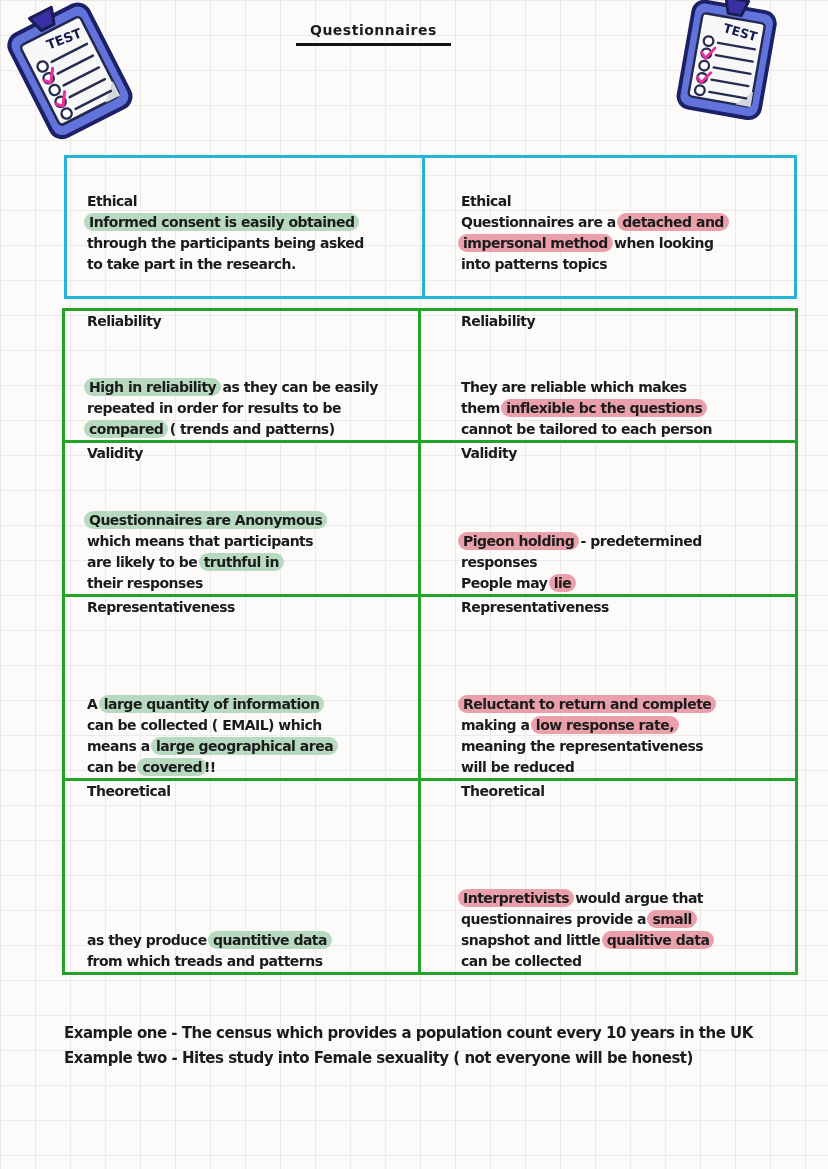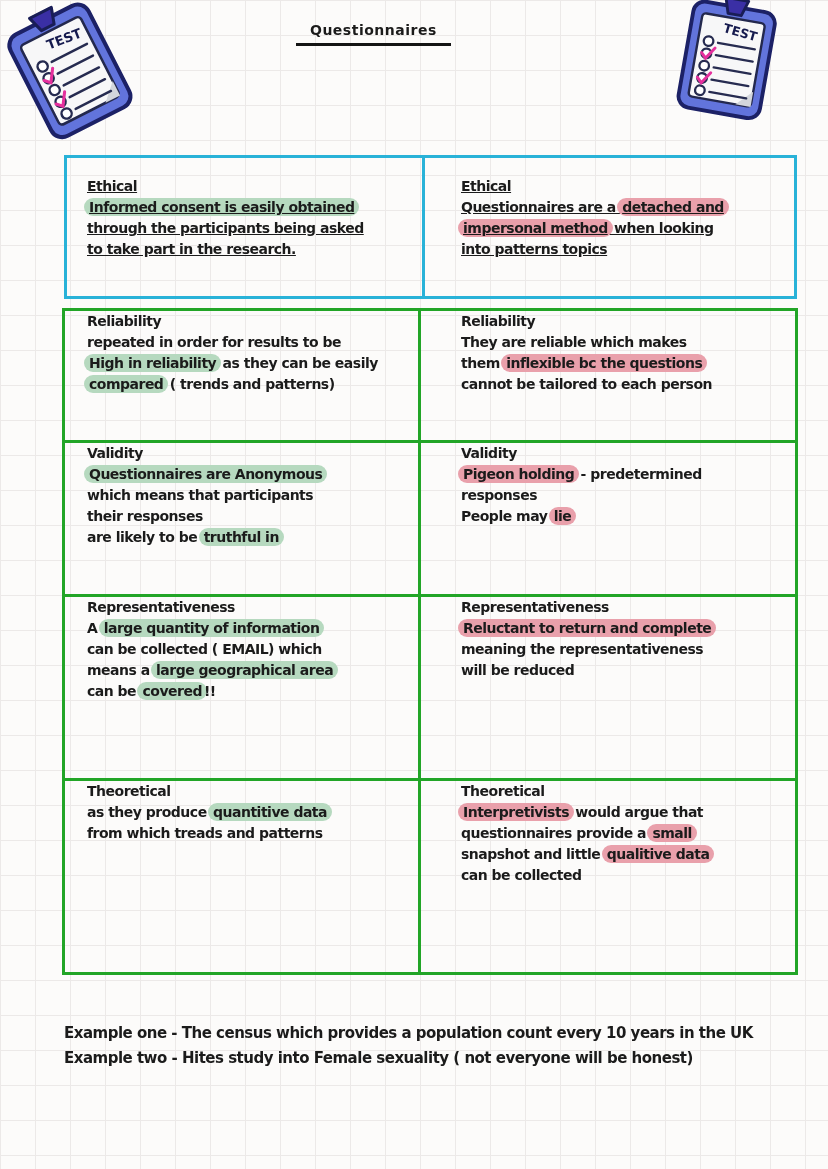--- a/index.html
+++ b/index.html
@@ -31,32 +31,32 @@
   .clipboard-right { left: 679px; top: -4px; width: 96px;  height: 124px; transform: rotate(10deg); }
   .clipboard text { font-family: "DejaVu Sans", sans-serif; }
 
   
   .cell { box-sizing: border-box; display: flex; flex-direction: column; }
   .ethical-box {
     position: absolute; left: 64px; top: 155px; width: 727px; height: 138px;
     border: 3px solid #29b2d8;
     display: grid; grid-template-columns: 358px 1fr;
   }
-  .ethical-box .cell { justify-content: flex-start; padding-top: 18px; text-decoration: underline; }
+  .ethical-box .cell { justify-content: center; padding-top: 12px; }
   .ethical-box .cell-left  { border-right: 3px solid #29b2d8; padding-left: 20px; }
   .ethical-box .cell-right { padding-left: 36px; }
 
   .main-table {
     position: absolute; left: 62px; top: 308px; width: 730px; height: 661px;
     border: 3px solid #22a527;
     display: grid; grid-template-rows: 132px 154px 184px 1fr;
   }
   .trow { display: grid; grid-template-columns: 356px 1fr; box-sizing: border-box; }
   .trow:not(:last-child) { border-bottom: 3px solid #22a527; }
-  .trow .cell { justify-content: flex-start; }
+  .trow .cell { justify-content: space-between; }
   .trow .cell-left  { border-right: 3px solid #22a527; padding-left: 22px; }
   .trow .cell-right { padding-left: 40px; }
 
   .heading, .line {
     font-size: 14px; font-weight: bold; letter-spacing: -0.5px;
     line-height: 21px; height: 21px; white-space: nowrap;
   }
   .hl { padding: 1px 5px; margin: 0 -3px; border-radius: 9px; }
   .hl-green { background: #b6d9bf; }
   .hl-pink  { background: #e9a0ab; }
@@ -142,42 +142,42 @@
           <div class="line"><span>into patterns topics</span></div>
         </div>
     </div>
   </div>
 
   <div class="main-table">
     <div class="trow">
       <div class="cell cell-left">
         <div class="heading">Reliability</div>
         <div class="body">
+            <div class="line"><span class="hl hl-green">High in reliability</span><span> as they can be easily</span></div>
             <div class="line"><span>repeated in order for results to be</span></div>
-            <div class="line"><span class="hl hl-green">High in reliability</span><span> as they can be easily</span></div>
             <div class="line"><span class="hl hl-green">compared</span><span> ( trends and patterns)</span></div>
           </div>
       </div>
       <div class="cell cell-right">
         <div class="heading">Reliability</div>
         <div class="body">
             <div class="line"><span>They are reliable which makes</span></div>
             <div class="line"><span>them </span><span class="hl hl-pink">inflexible bc the questions</span></div>
             <div class="line"><span>cannot be tailored to each person</span></div>
           </div>
       </div>
     </div>
     <div class="trow">
       <div class="cell cell-left">
         <div class="heading">Validity</div>
         <div class="body">
             <div class="line"><span class="hl hl-green">Questionnaires are Anonymous</span></div>
             <div class="line"><span>which means that participants</span></div>
+            <div class="line"><span>are likely to be </span><span class="hl hl-green">truthful in</span></div>
             <div class="line"><span>their responses</span></div>
-            <div class="line"><span>are likely to be </span><span class="hl hl-green">truthful in</span></div>
           </div>
       </div>
       <div class="cell cell-right">
         <div class="heading">Validity</div>
         <div class="body">
             <div class="line"><span class="hl hl-pink">Pigeon holding</span><span> - predetermined</span></div>
             <div class="line"><span>responses</span></div>
             <div class="line"><span>People may </span><span class="hl hl-pink">lie</span></div>
           </div>
       </div>
@@ -189,20 +189,21 @@
             <div class="line"><span>A </span><span class="hl hl-green">large quantity of information</span></div>
             <div class="line"><span>can be collected ( EMAIL) which</span></div>
             <div class="line"><span>means a </span><span class="hl hl-green">large geographical area</span></div>
             <div class="line"><span>can be </span><span class="hl hl-green">covered</span><span>!!</span></div>
           </div>
       </div>
       <div class="cell cell-right">
         <div class="heading">Representativeness</div>
         <div class="body">
             <div class="line"><span class="hl hl-pink">Reluctant to return and complete</span></div>
+            <div class="line"><span>making a </span><span class="hl hl-pink">low response rate,</span></div>
             <div class="line"><span>meaning the representativeness</span></div>
             <div class="line"><span>will be reduced</span></div>
           </div>
       </div>
     </div>
     <div class="trow">
       <div class="cell cell-left">
         <div class="heading">Theoretical</div>
         <div class="body">
             <div class="line"><span>as they produce </span><span class="hl hl-green">quantitive data</span></div>

